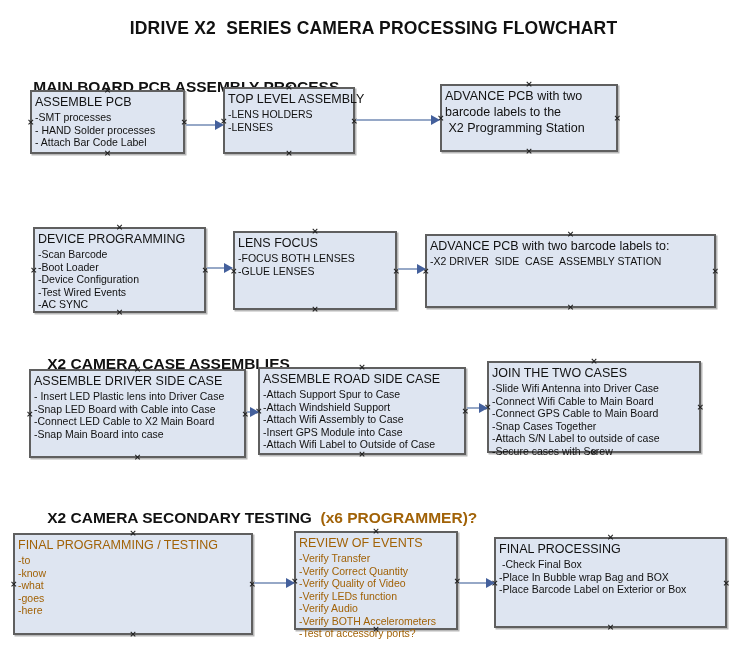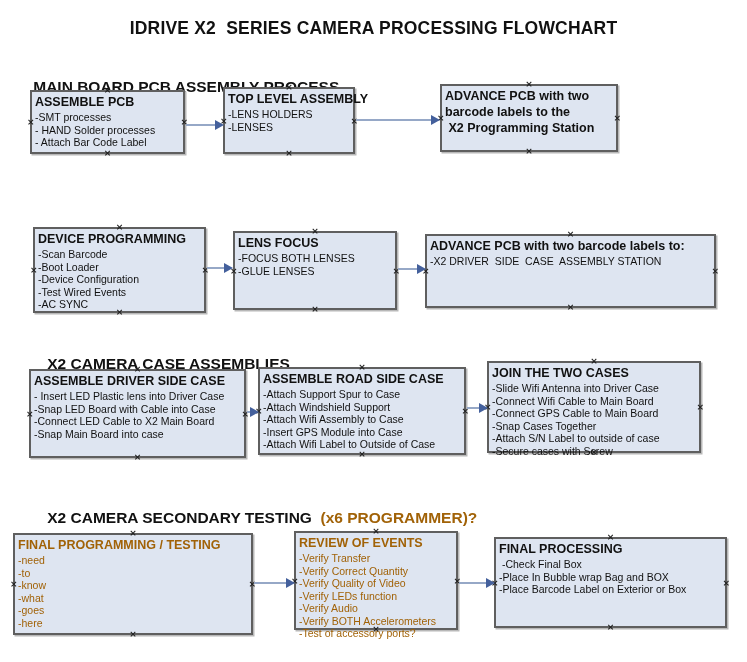--- a/index.html
+++ b/index.html
@@ -8,21 +8,21 @@
 
   .title{position:absolute;left:0;right:0;top:18px;margin:0;text-align:center;
          font-size:17.5px;font-weight:700;letter-spacing:.2px;white-space:pre;}
 
   .sec-header{position:absolute;font-size:15.5px;font-weight:700;white-space:pre;}
   .sec-header .suffix{color:#a16207;}
 
   .fbox{position:absolute;background:#dee5f1;border:2px solid #5f5f5f;
         box-shadow:1.5px 1.5px 0 rgba(125,125,125,.55);
         padding:2px 3px;box-sizing:border-box;}
-  .fl-title{font-size:12.5px;font-weight:700;line-height:16px;white-space:pre;margin-bottom:1px;}
+  .fl-title{font-size:12.5px;font-weight:400;line-height:16px;white-space:pre;margin-bottom:1px;}
   .fl-line{font-size:10.5px;line-height:12.5px;white-space:pre;}
   .red .fl-title,.red .fl-line{color:#a16207;}
 
   .arrow{position:absolute;height:2px;background:#96a8c7;}
   .arrow::after{content:"";position:absolute;right:-2px;top:-4px;width:0;height:0;
                 border-left:9px solid #44609c;border-top:5px solid transparent;
                 border-bottom:5px solid transparent;}
 
   .handle{position:absolute;font-size:9px;font-weight:700;color:#1f1f1f;line-height:1;
           font-family:"DejaVu Sans",sans-serif;pointer-events:none;}
@@ -157,21 +157,20 @@
 
   <div class="arrow" style="left:247px;top:411px;width:10px;"></div>
   <div class="arrow" style="left:467px;top:407px;width:19px;"></div>
 
   <div class="sec-header" style="left:30px;top:491px;">
     <span>X2 CAMERA SECONDARY TESTING </span><span class="suffix"> (x6 PROGRAMMER)?</span>
   </div>
 
   <div class="fbox red" style="left:13px;top:533px;width:240px;height:102px;">
     <div class="fl-title">FINAL PROGRAMMING / TESTING</div>
-    <div class="fl-line">-need</div>
     <div class="fl-line">-to</div>
     <div class="fl-line">-know</div>
     <div class="fl-line">-what</div>
     <div class="fl-line">-goes</div>
     <div class="fl-line">-here</div>
   <span class="handle h-t">×</span>
       <span class="handle h-b">×</span>
       <span class="handle h-l">×</span>
       <span class="handle h-r">×</span>
     </div>

